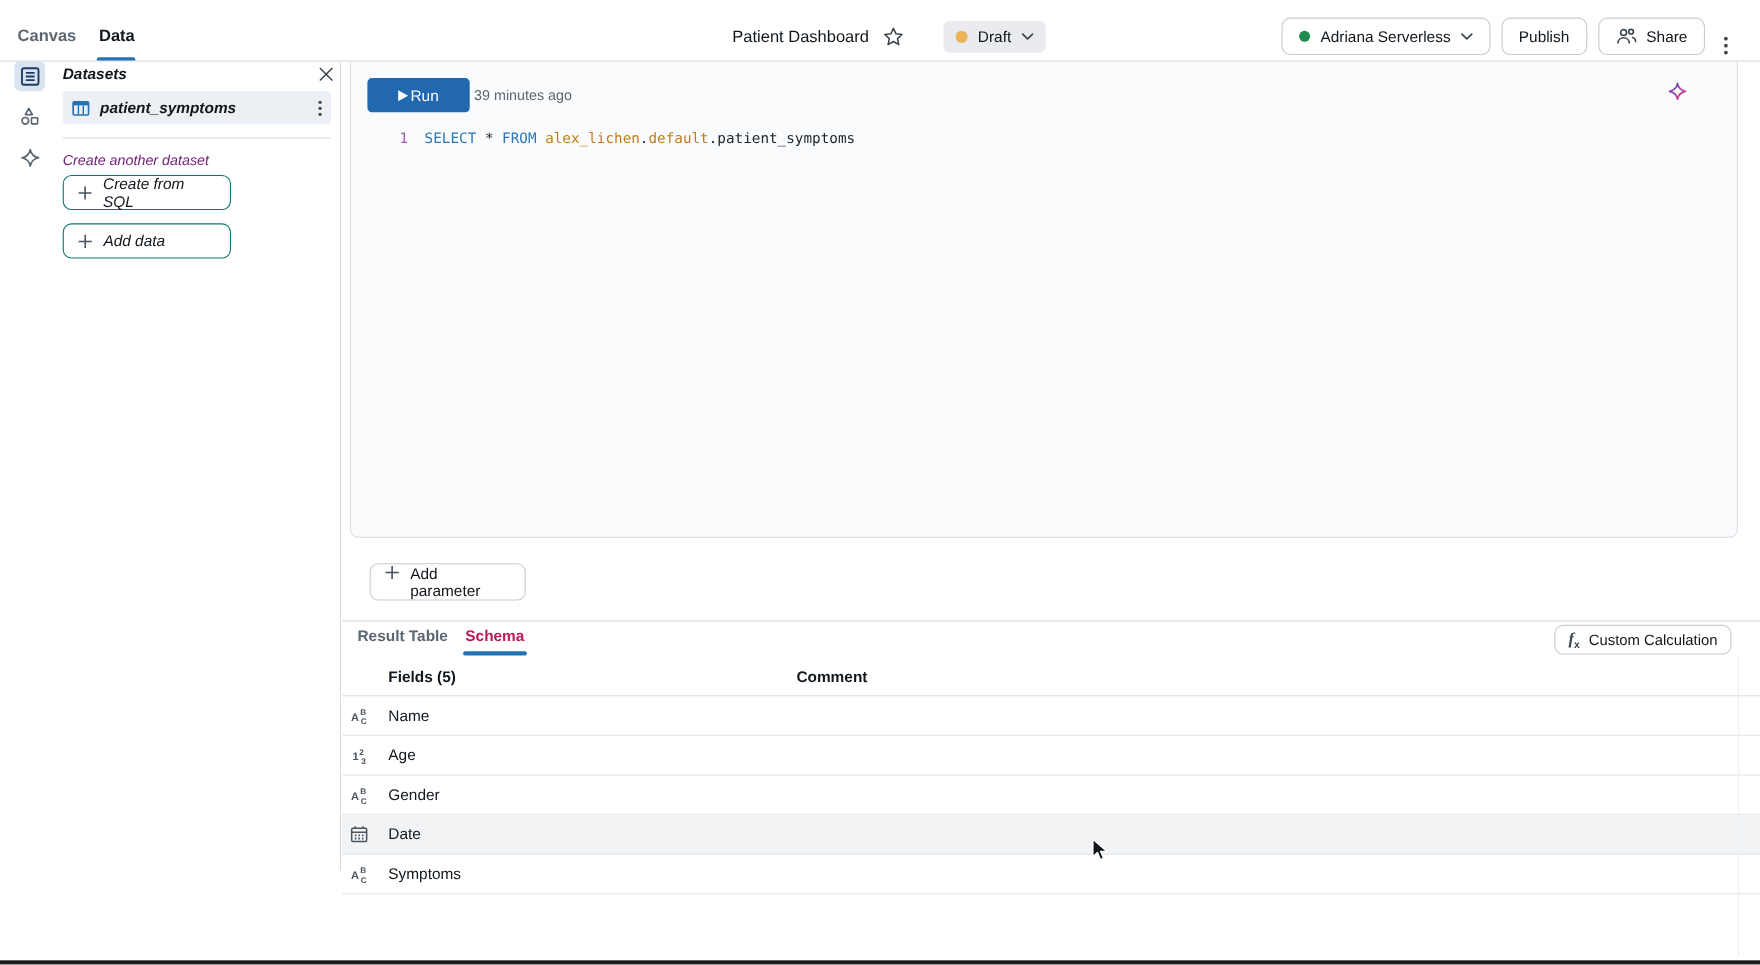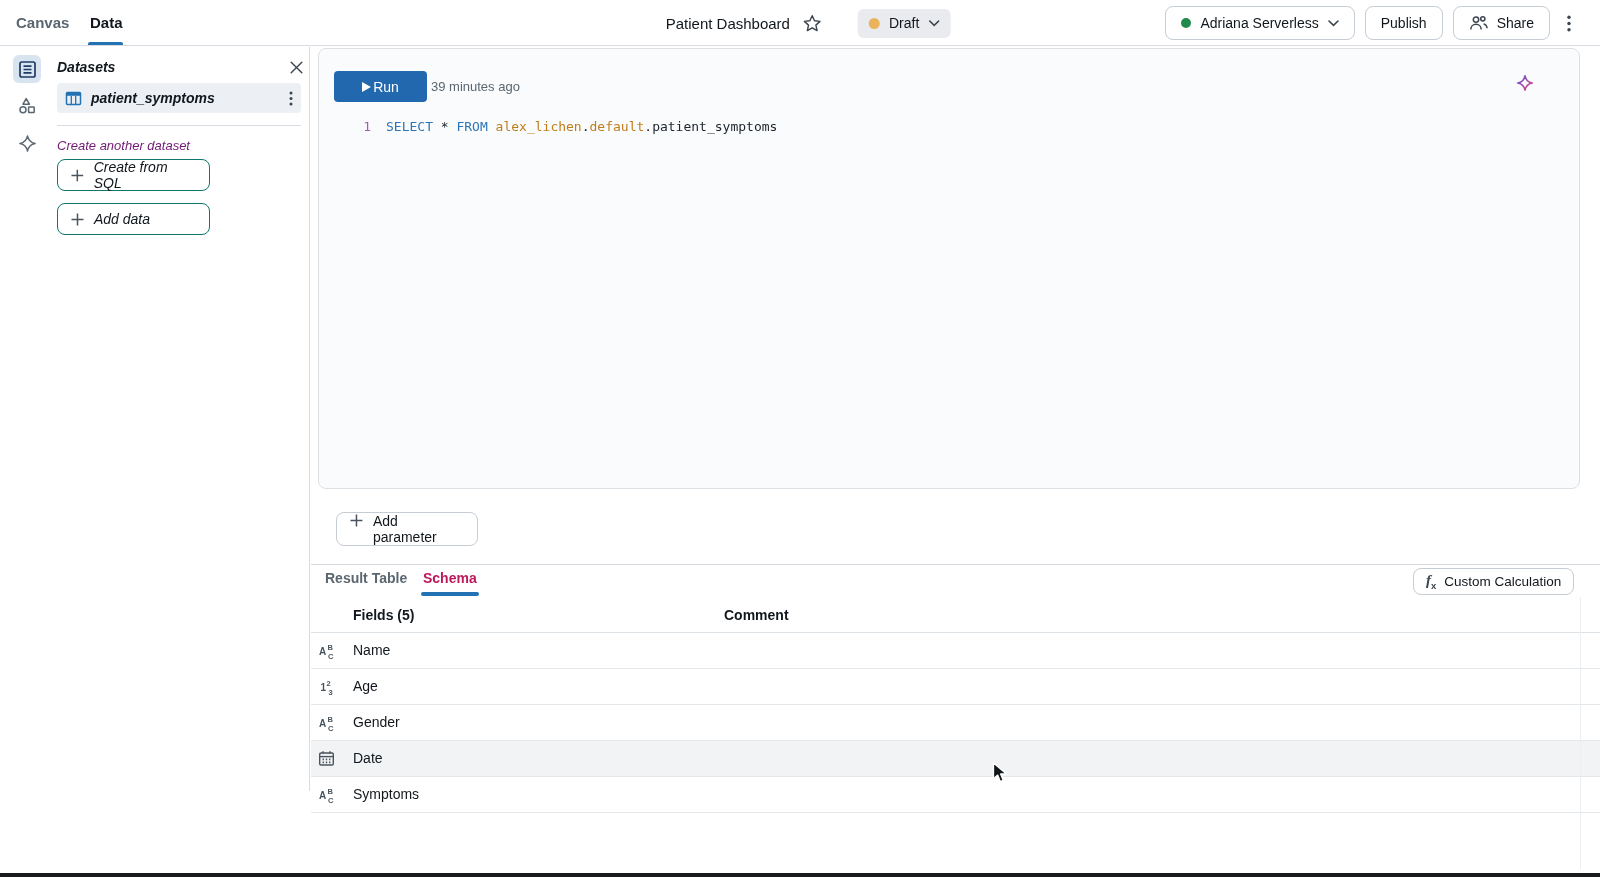--- a/index.html
+++ b/index.html
@@ -1,34 +1,34 @@
 <!DOCTYPE html>
 <html><head>
 <meta charset="utf-8">
 <style>
   * { margin:0; padding:0; box-sizing:border-box; }
   body { background:#e9e9e9; font-family:"Liberation Sans","DejaVu Sans",sans-serif; }
   .screen { position:relative; width:1600px; height:877px; background:#ffffff; color:#11171C; overflow:hidden; }
 
   
-  .topbar { position:absolute; left:0; top:0; width:1600px; height:46px; background:#fff; border-bottom:1px solid #D7DCE2; z-index:6;text-decoration:underline; }
+  .topbar { position:absolute; left:0; top:10px; width:1600px; height:46px; background:#fff; border-bottom:1px solid #D7DCE2; z-index:6;text-decoration:underline; }
   .tab-link { position:absolute; top:0; height:46px; line-height:46px; font-size:15px; font-weight:600; cursor:default; }
   .tab-canvas { left:16px; color:#5A6670; }
   .tab-data { left:90px; color:#11171C;text-align:center; }
   .tab-underline { position:absolute; left:88px; bottom:0; width:35px; height:3px; background:#2272B4; border-radius:2px 2px 0 0; }
 
   .title-group { position:absolute; left:50%; top:0; transform:translateX(-50%); height:46px; display:flex; align-items:center; gap:13px; }
   .doc-title { font-size:15px; font-weight:500; white-space:nowrap;margin-left:16px; }
   .icon-btn { display:flex; align-items:center; justify-content:center; }
   .draft-pill { display:flex; align-items:center; gap:9px; height:29px; padding:0 11px; background:#E9EBEE; border-radius:6px; font-size:14px; font-weight:400;margin-left:23px; }
   .dot { border-radius:50%; display:inline-block; }
   .draft-dot { width:11px; height:11px; background:#ECB35D; }
   .wh-dot { width:10px; height:10px; background:#1F8A4C; }
 
-  .topbar-right { position:absolute; right:22px; top:6px; height:34px; display:flex; align-items:center; gap:10px;margin-left:42px; }
+  .topbar-right { position:absolute; right:22px; top:6px; height:34px; display:flex; align-items:flex-end; gap:10px;margin-left:42px; }
   .btn { display:flex; align-items:center; gap:9px; height:34px; padding:0 15px; background:#fff; border:1px solid #C6CCD3; border-radius:8px; font-size:14px; color:#11171C; white-space:nowrap; }
   .kebab { padding:0 7px; display:flex; align-items:center; }
 
   
   .sidebar { position:absolute; left:0; top:47px; width:310px; height:744px; background:#fff; border-right:1px solid #D7DCE2;font-style:italic; }
   .rail-icon { position:absolute; left:13px; width:28px; height:28px; border-radius:6px; display:flex; align-items:center; justify-content:center; }
   .rail-icon.active { background:#D9E4F1; }
   .panel-header { position:absolute; left:57px; top:8px; width:246px; height:24px; display:flex; align-items:center; justify-content:space-between; }
   .panel-title { font-size:14px; font-weight:700; }
   .dataset-item { position:absolute; left:57px; top:36px; width:244px; height:30px; background:#ECF0F4; border-radius:4px; display:flex; align-items:center; gap:9px; padding:0 8px; }

